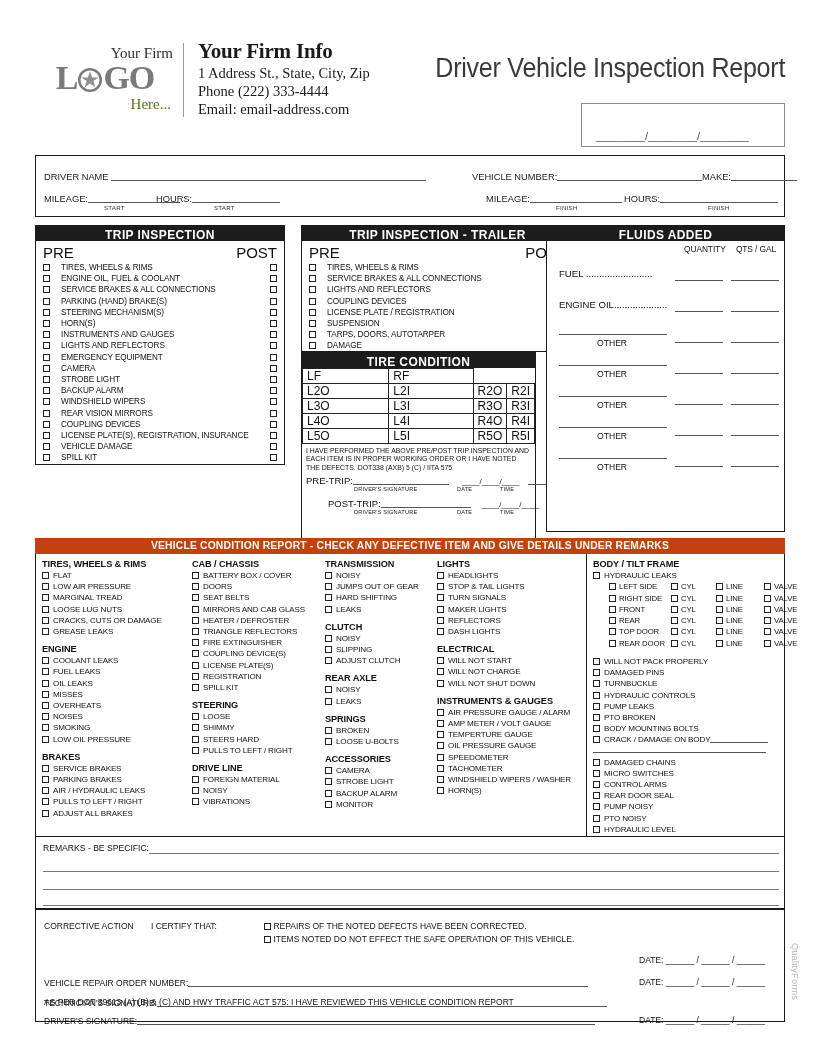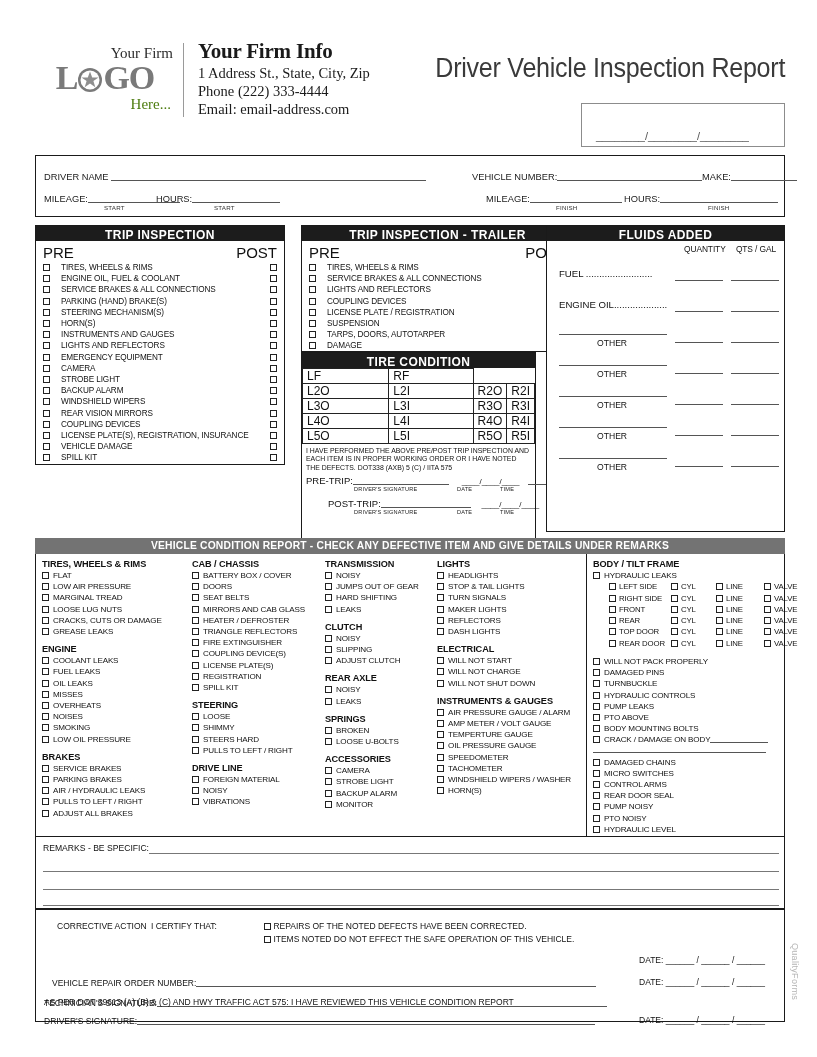--- a/index.html
+++ b/index.html
@@ -259,21 +259,21 @@
     color: #111;
     padding: 4px 0 0 14px;
     white-space: nowrap;
   }
 
   
   #vcr-bar {
     position: absolute;
     left: 22px; top: 525px;
     width: 750px; height: 16px;
-    background: #737373;
+    background: #c2410c;
     color: #fff;
     font-size: 10.3px;
     font-weight: bold;
     text-align: center;
     line-height: 16px;
     letter-spacing: 0.2px;
   }
   #vcr-body {
     position: absolute;
     left: 22px; top: 541px;
@@ -792,21 +792,21 @@
           <div class="sub-item"><span class="c1"><span class="cb"></span><span>FRONT</span></span><span class="c2"><span class="cb"></span><span>CYL</span></span><span class="c3"><span class="cb"></span><span>LINE</span></span><span><span class="cb"></span><span>VALVE</span></span></div>
           <div class="sub-item"><span class="c1"><span class="cb"></span><span>REAR</span></span><span class="c2"><span class="cb"></span><span>CYL</span></span><span class="c3"><span class="cb"></span><span>LINE</span></span><span><span class="cb"></span><span>VALVE</span></span></div>
           <div class="sub-item"><span class="c1"><span class="cb"></span><span>TOP DOOR</span></span><span class="c2"><span class="cb"></span><span>CYL</span></span><span class="c3"><span class="cb"></span><span>LINE</span></span><span><span class="cb"></span><span>VALVE</span></span></div>
           <div class="sub-item"><span class="c1"><span class="cb"></span><span>REAR DOOR</span></span><span class="c2"><span class="cb"></span><span>CYL</span></span><span class="c3"><span class="cb"></span><span>LINE</span></span><span><span class="cb"></span><span>VALVE</span></span></div>
           <div class="grp-gap"></div>
           <div class="item"><span class="cb"></span><span>WILL NOT PACK PROPERLY</span></div>
           <div class="item"><span class="cb"></span><span>DAMAGED PINS</span></div>
           <div class="item"><span class="cb"></span><span>TURNBUCKLE</span></div>
           <div class="item"><span class="cb"></span><span>HYDRAULIC CONTROLS</span></div>
           <div class="item"><span class="cb"></span><span>PUMP LEAKS</span></div>
-          <div class="item"><span class="cb"></span><span>PTO ABOVE</span></div>
+          <div class="item"><span class="cb"></span><span>PTO BROKEN</span></div>
           <div class="item"><span class="cb"></span><span>BODY MOUNTING BOLTS</span></div>
           <div class="item"><span class="cb"></span><span>CRACK / DAMAGE ON BODY</span><span class="inline-blank"></span></div>
           <div class="body-rule"></div>
           <div class="item"><span class="cb"></span><span>DAMAGED CHAINS</span></div>
           <div class="item"><span class="cb"></span><span>MICRO SWITCHES</span></div>
           <div class="item"><span class="cb"></span><span>CONTROL ARMS</span></div>
           <div class="item"><span class="cb"></span><span>REAR DOOR SEAL</span></div>
           <div class="item"><span class="cb"></span><span>PUMP NOISY</span></div>
           <div class="item"><span class="cb"></span><span>PTO NOISY</span></div>
           <div class="item"><span class="cb"></span><span>HYDRAULIC LEVEL</span></div>
@@ -815,29 +815,29 @@
 
   <div id="remarks">
     <div class="rem-label">REMARKS - BE SPECIFIC:</div>
     <div class="rem-rule" style="left:113px; top:16px; width:630px;"></div>
     <div class="rem-rule" style="left:7px; top:34px; width:736px;"></div>
     <div class="rem-rule" style="left:7px; top:52px; width:736px;"></div>
     <div class="rem-rule" style="left:7px; top:68px; width:736px;"></div>
   </div>
 
   <div id="corrective">
-    <span class="cor-abs" style="left:8px; top:11px;margin-left:13px;">CORRECTIVE ACTION</span>
+    <span class="cor-abs" style="left:8px; top:11px;">CORRECTIVE ACTION</span>
     <span class="cor-abs" style="left:115px; top:11px;">I CERTIFY THAT:</span>
     <span class="cor-abs" style="left:228px; top:11px;"><span class="cb"></span> <span>REPAIRS OF THE NOTED DEFECTS HAVE BEEN CORRECTED.</span></span>
     <span class="cor-abs" style="left:228px; top:24px;"><span class="cb"></span> <span>ITEMS NOTED DO NOT EFFECT THE SAFE OPERATION OF THIS VEHICLE.</span></span>
 
     <span class="cor-abs" style="left:8px; top:45px;margin-top:42px;"><span>TECHNICIAN'S SIGNATURE:</span><span class="uline" style="width:450px;"></span></span>
     <span class="cor-abs" style="left:603px; top:45px;"><span>DATE:</span> <span>______ / ______ / ______</span></span>
 
-    <span class="cor-abs" style="left:8px; top:67px;margin-left:8px;"><span>VEHICLE REPAIR ORDER NUMBER:</span><span class="uline" style="width:400px;"></span></span>
+    <span class="cor-abs" style="left:8px; top:67px;"><span>VEHICLE REPAIR ORDER NUMBER:</span><span class="uline" style="width:400px;"></span></span>
     <span class="cor-abs" style="left:603px; top:67px;"><span>DATE:</span> <span>______ / ______ / ______</span></span>
 
     <span class="cor-abs" style="left:8px; top:87px;">AS PER DOT 39613 (A) (B) &amp; (C) AND HWY TRAFFIC ACT 575: I HAVE REVIEWED THIS VEHICLE CONDITION REPORT</span>
 
     <span class="cor-abs" style="left:8px; top:105px;"><span>DRIVER'S SIGNATURE:</span><span class="uline" style="width:458px;"></span></span>
     <span class="cor-abs" style="left:603px; top:105px;"><span>DATE:</span> <span>______ / ______ / ______</span></span>
   </div>
 
   <div class="qf-mark">QualityForms</div>
 

